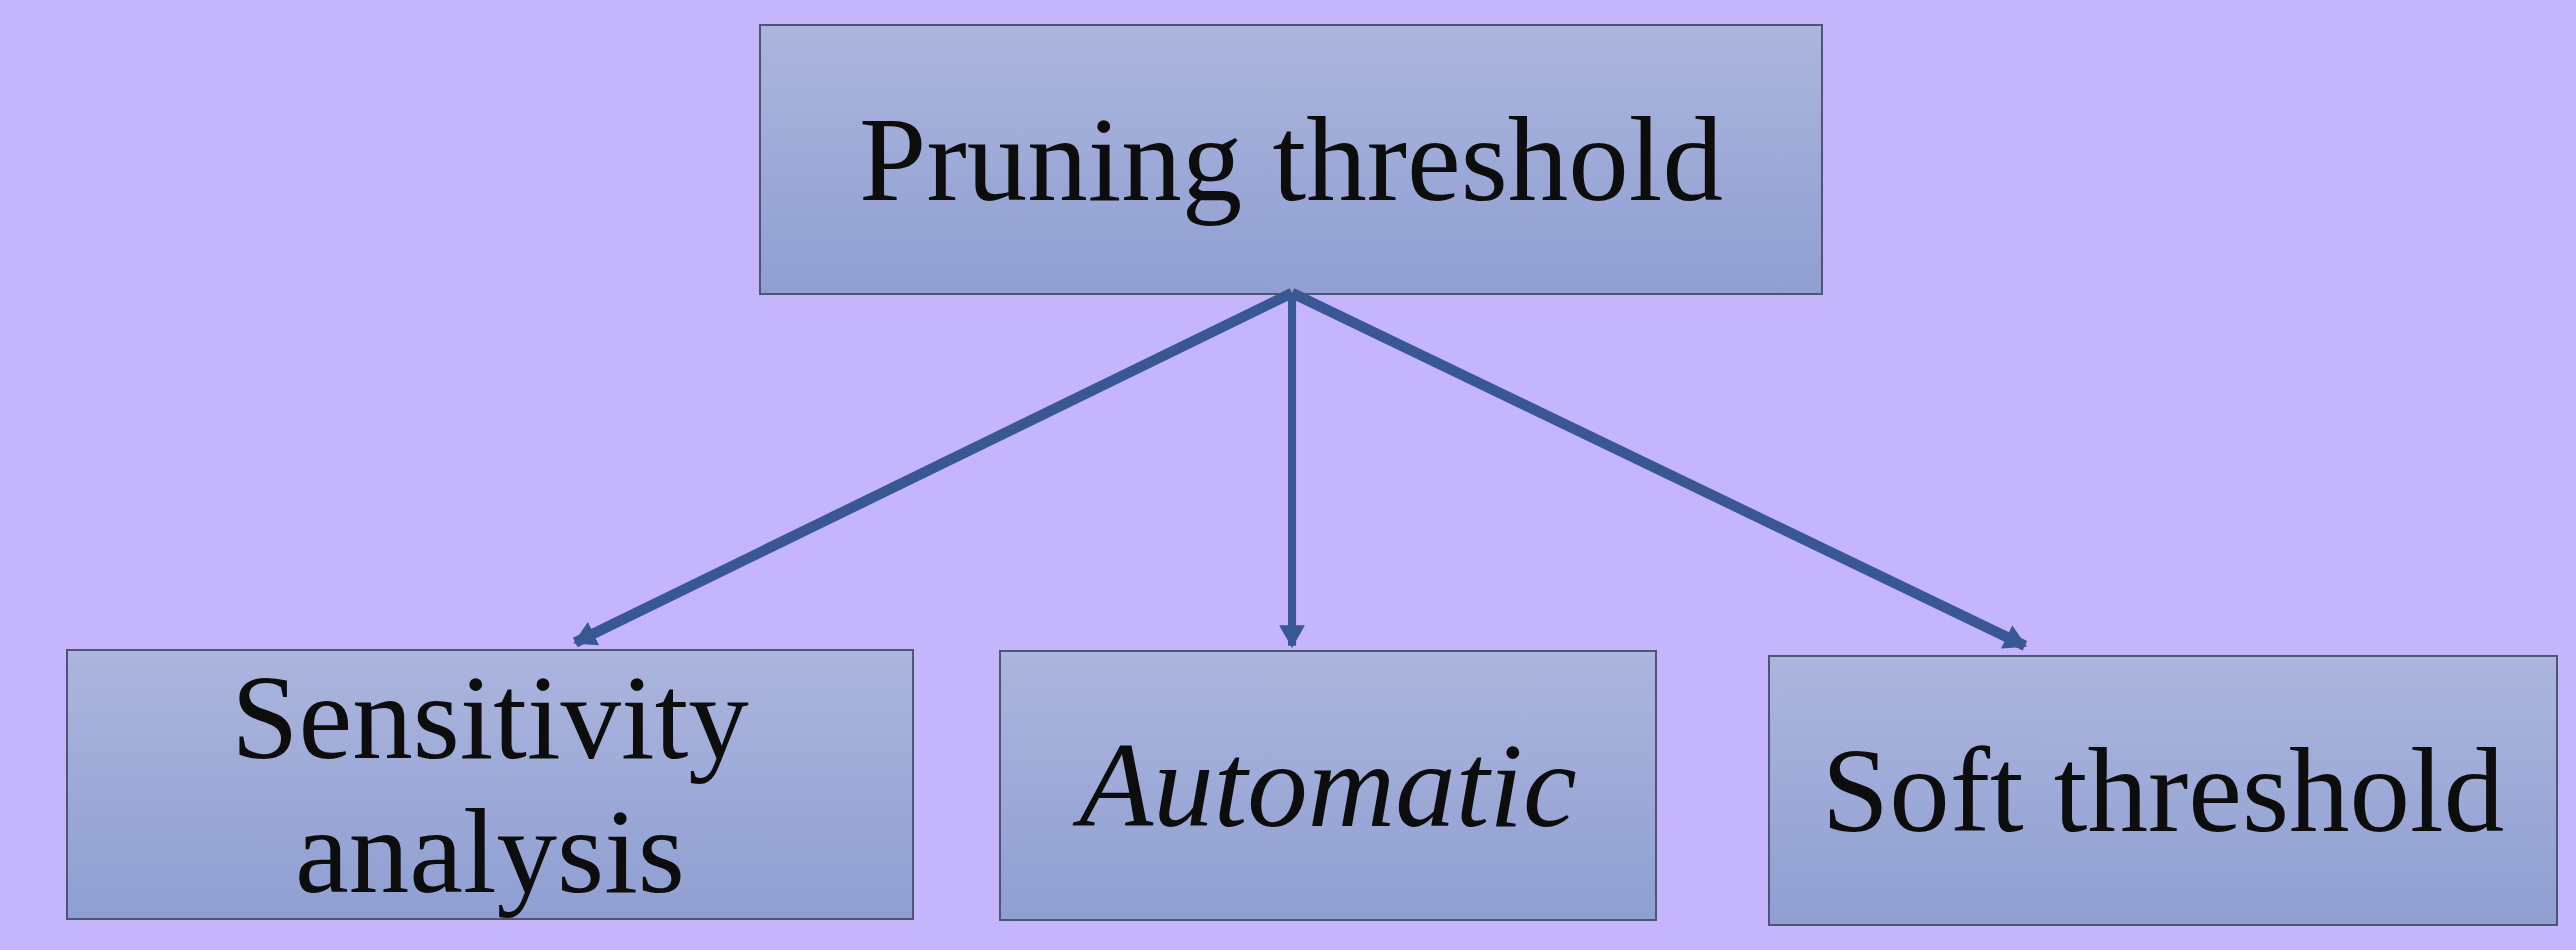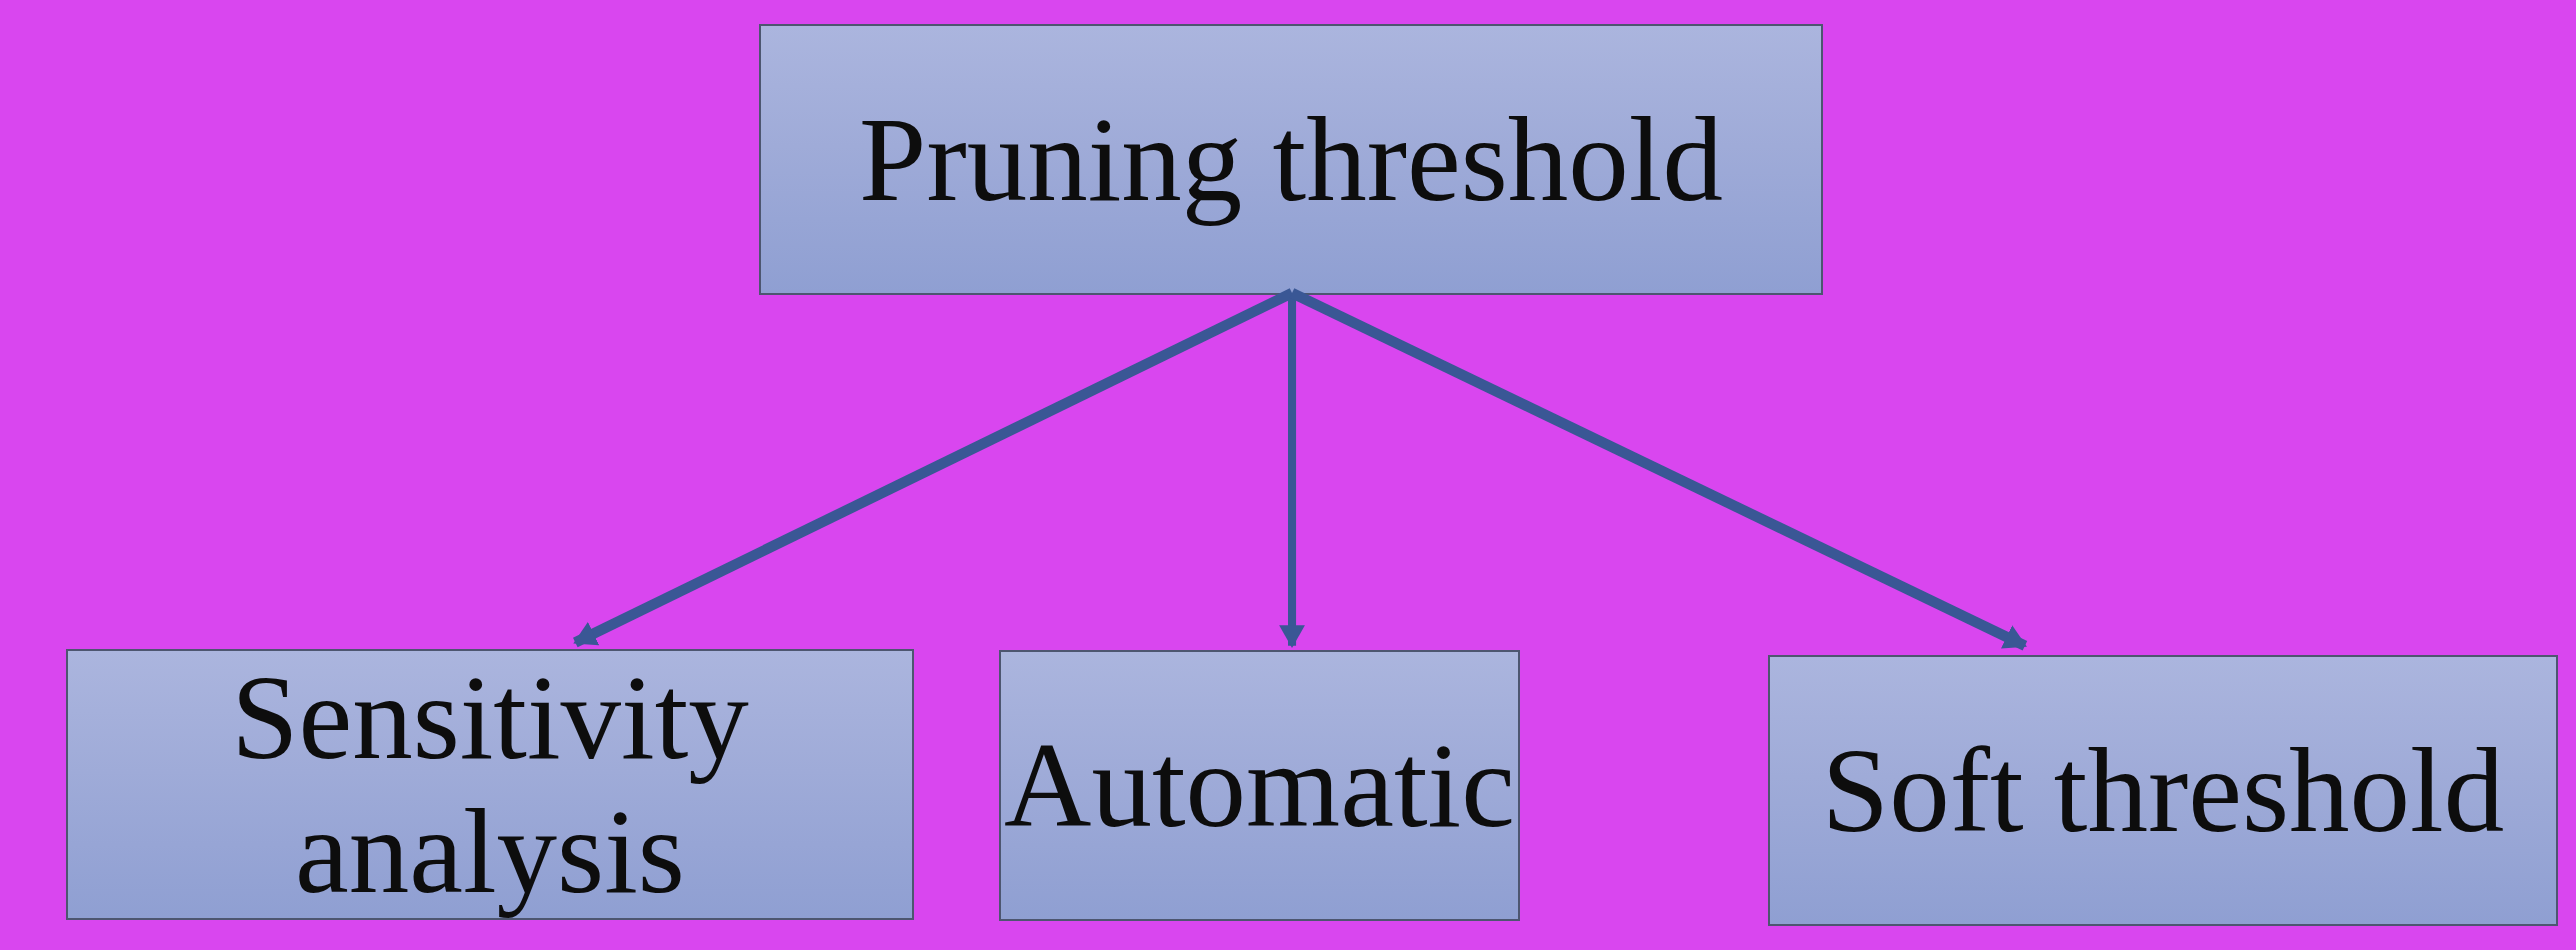--- a/index.html
+++ b/index.html
@@ -4,21 +4,21 @@
 <style>
   html, body {
     margin: 0;
     padding: 0;
     background: #ffffff;
   }
   .canvas {
     position: relative;
     width: 2576px;
     height: 950px;
-    background: #d946ef;
+    background: #c4b5fd;
     overflow: hidden;
     font-family: "Liberation Serif", "DejaVu Serif", serif;
   }
   .node {
     position: absolute;
     box-sizing: border-box;
     background: linear-gradient(to bottom, #abb5de 0%, #9fabd8 45%, #8f9fd2 100%);
     border: 2.4px solid #4d5670;
     display: flex;
     align-items: center;
@@ -27,21 +27,21 @@
     color: #0d0d0d;
     font-size: 121px;
     line-height: 1.1;
     white-space: nowrap;
   }
   .node.wrap {
     white-space: normal;
   }
   .node-root  { left: 759px;  top: 24px;  width: 1064px; height: 271px; }
   .node-left  { left: 26px;   top: 649px; width: 848px; height: 271px; margin-left: 40px; }
-  .node-mid   { left: 999px; top: 650px; width: 521px;  height: 271px; }
+  .node-mid   { left: 999px; top: 650px; width: 658px;  height: 271px; font-style: italic; }
   .node-right { left: 1768px; top: 655px; width: 790px;  height: 271px; }
   .connectors {
     position: absolute;
     left: 0;
     top: 0;
     width: 2576px;
     height: 950px;
     pointer-events: none;
     z-index: 5;
   }

